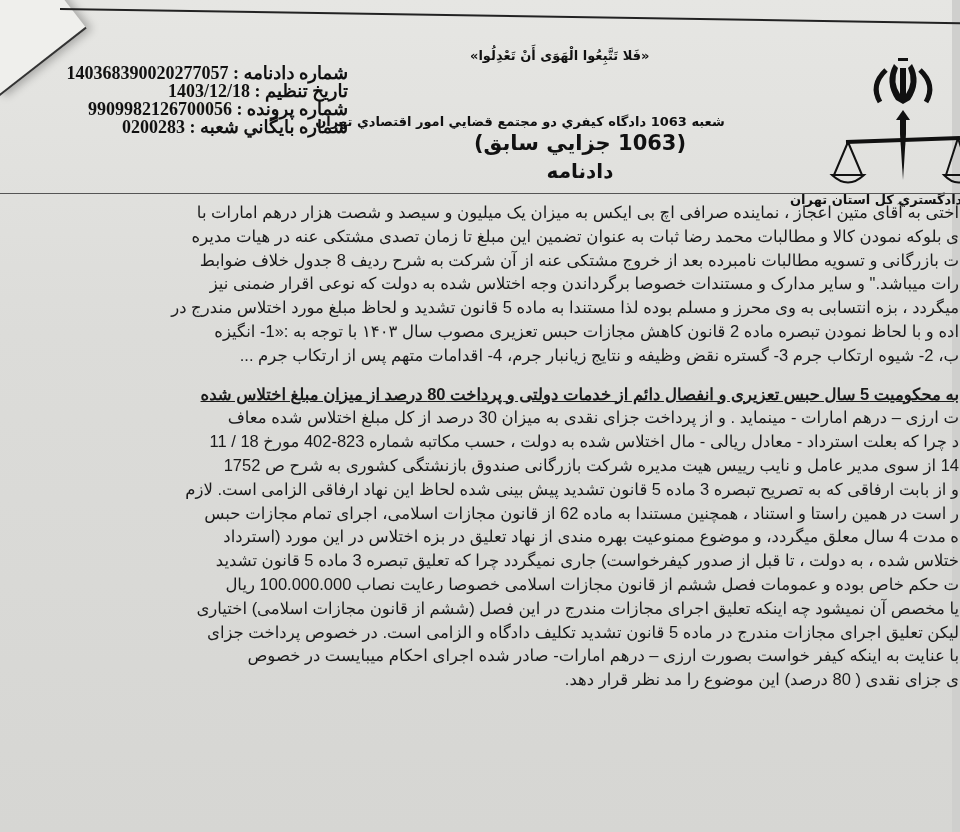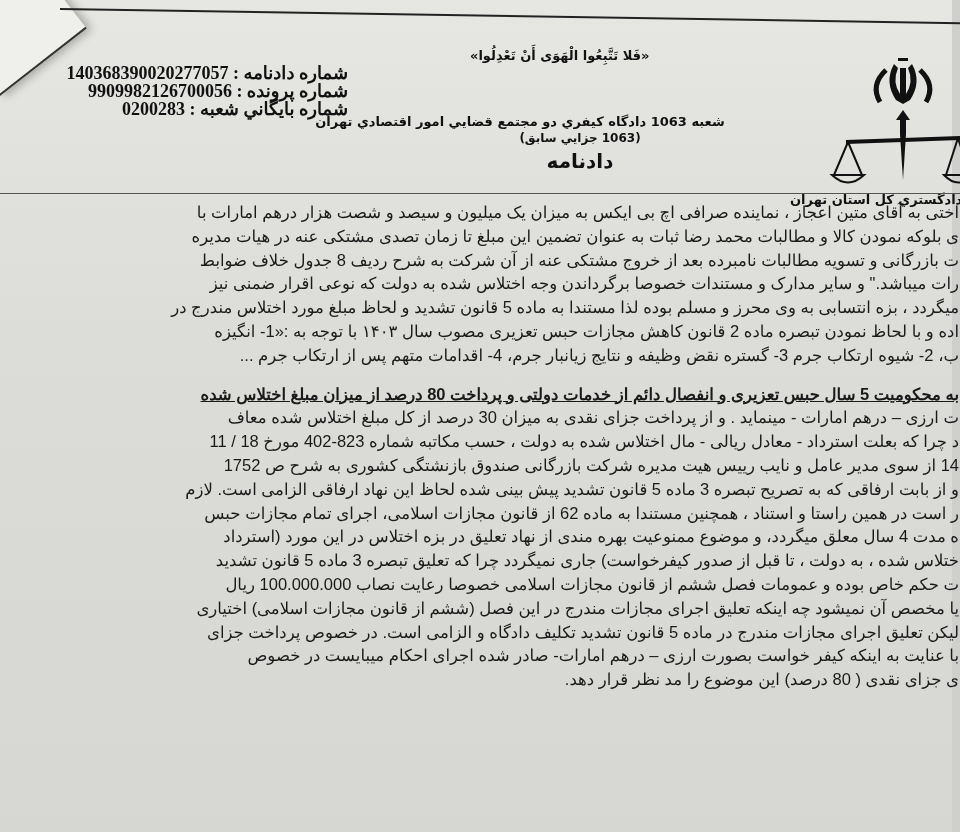--- a/index.html
+++ b/index.html
@@ -6,21 +6,21 @@
   body{width:960px;height:832px;overflow:hidden;background:#cfcfcd;font-family:"DejaVu Sans",sans-serif;position:relative;}
   .paper{position:absolute;left:0;top:0;width:952px;height:832px;background:linear-gradient(180deg,#e6e6e3 0%,#dcdcd9 40%,#d6d6d3 100%);}
   .fold{position:absolute;left:-40px;top:-20px;width:110px;height:90px;background:#efefec;transform:rotate(-38deg);box-shadow:4px 4px 8px rgba(0,0,0,.25);border-bottom:2px solid #333;}
   .topline{position:absolute;left:60px;top:8px;width:920px;height:2px;background:#222;transform:rotate(0.9deg);transform-origin:left;}
   .hr{position:absolute;left:0;top:193px;width:960px;height:1px;background:#555;}
   .quote{position:absolute;left:470px;top:48px;font-size:13px;color:#111;direction:rtl;font-weight:bold;}
   .meta{position:absolute;left:88px;top:64px;width:260px;direction:rtl;text-align:right;font-family:"Liberation Serif",serif;font-size:18px;font-weight:bold;color:#111;line-height:18px;}
   .meta .row{white-space:nowrap;}
   .court{position:absolute;left:330px;top:114px;width:500px;text-align:center;direction:rtl;color:#111;}
   .court .l1{font-size:13px;font-weight:bold;margin-left:-120px;}
-  .court .l2{font-size:12px;font-weight:bold;margin-top:2px;}
+  .court .l2{font-size:21px;font-weight:bold;margin-top:2px;}
   .court .l3{font-size:20px;font-weight:bold;margin-top:4px;}
   .emblem{position:absolute;left:828px;top:50px;width:150px;height:135px;}
   .dept{position:absolute;left:790px;top:192px;font-size:13px;font-weight:bold;direction:rtl;color:#111;white-space:nowrap;}
   .body{position:absolute;left:30px;top:200px;width:930px;direction:rtl;text-align:justify;font-family:"Liberation Sans",sans-serif;font-size:16.5px;line-height:22.8px;color:#1a1a1a;overflow:hidden;}
   .body p{margin:1px;white-space:nowrap;overflow:hidden;}
   .body .gap{height:14px;}
   .hl{font-weight:bold;text-decoration:underline;}
 </style>
 </head>
 <body>
@@ -28,20 +28,24 @@
 <div class="paper">
   <div class="fold"></div>
   <div class="topline"></div>
 
   <div class="quote">«فَلا تَتَّبِعُوا الْهَوَى أَنْ تَعْدِلُوا»</div>
 
   <div class="meta">
     <div class="row">
       <span>شماره دادنامه :</span>
       <span>140368390020277057</span>
+    </div>
+    <div class="row">
+      <span>تاريخ تنظيم :</span>
+      <span>1403/12/18</span>
     </div>
     <div class="row">
       <span>شماره پرونده :</span>
       <span>9909982126700056</span>
     </div>
     <div class="row">
       <span>شماره بايگاني شعبه :</span>
       <span>0200283</span>
     </div>
   </div>

